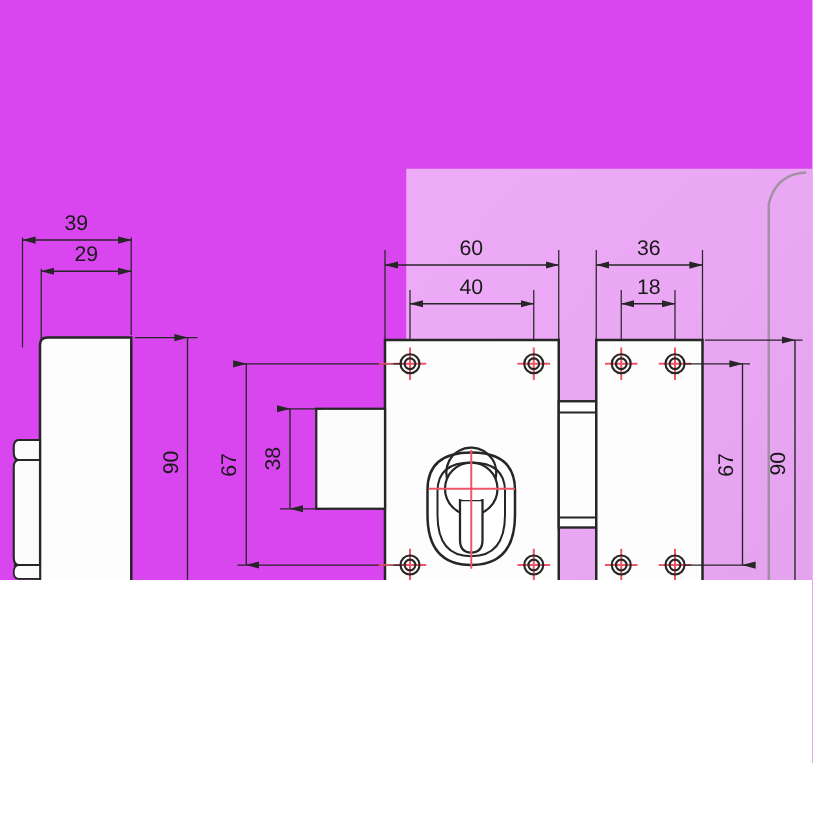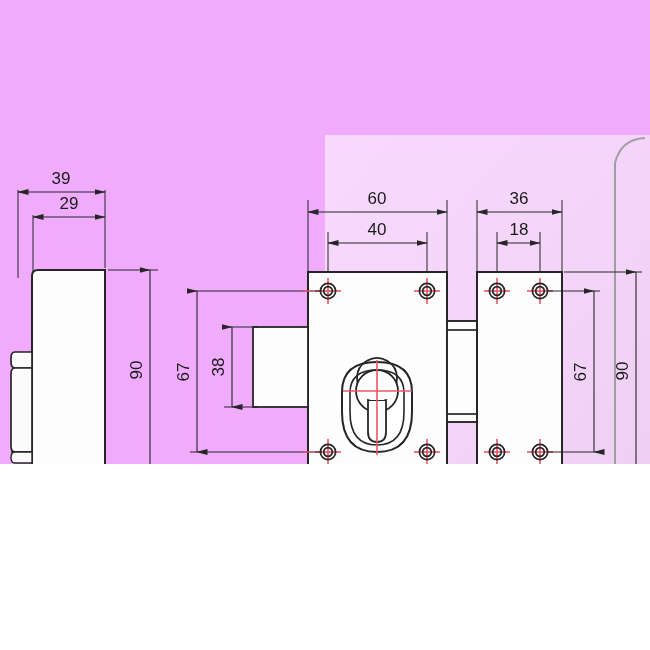--- a/index.html
+++ b/index.html
@@ -5,21 +5,21 @@
 <style>
   html, body {
     margin: 0;
     padding: 0;
     background: #ffffff;
   }
   #stage {
     position: relative;
     width: 650px;
     height: 464px;
-    background: #f0abfc;
+    background: #d946ef;
     overflow: hidden;
     font-family: "Liberation Sans", sans-serif;
   }
   #drawing-svg {
     position: absolute;
     left: 0;
     top: 0;
     width: 650px;
     height: 650px;
     display: block;

